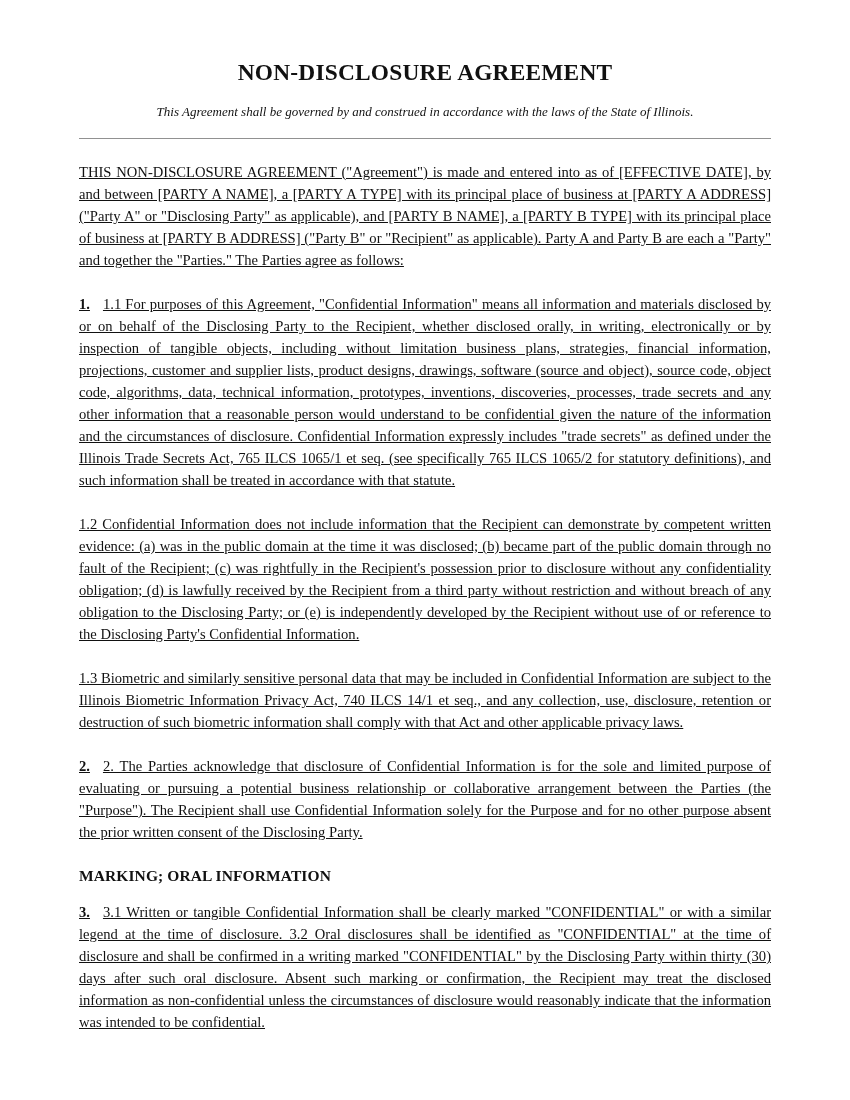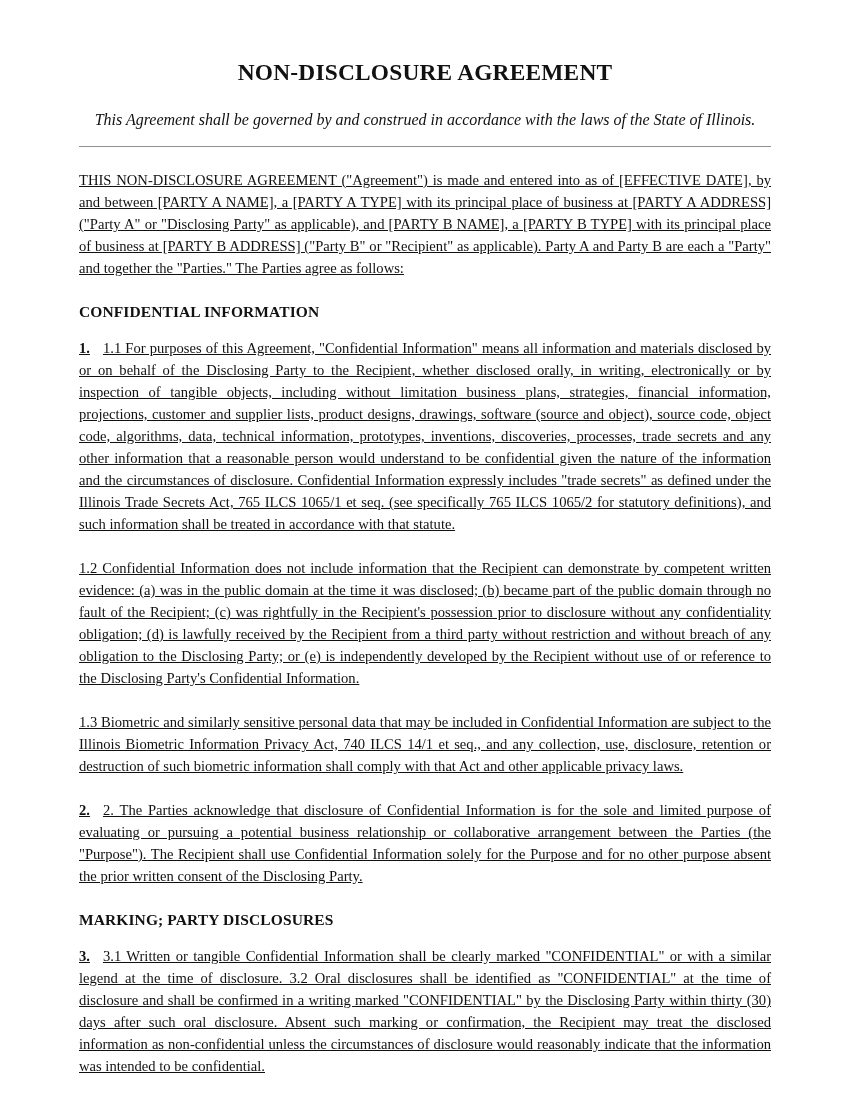--- a/index.html
+++ b/index.html
@@ -21,23 +21,23 @@
   }
   h1.doc-title {
     margin: 0;
     font-size: 23.4px;
     line-height: 28px;
     font-weight: bold;
     text-align: center;
     letter-spacing: 0.2px;
   }
   p.subtitle {
-    margin: 8px;
+    margin: 0;
     padding-top: 18px;
-    font-size: 16px;
+    font-size: 13px;
     line-height: 15px;
     font-style: italic;
     text-align: center;
   }
   hr.divider {
     border: none;
     border-top: 1px solid #919191;
     margin: 19px 0 0 0;
   }
   p.body {
@@ -70,28 +70,27 @@
 <div class="page">
 
   <h1 class="doc-title">NON-DISCLOSURE AGREEMENT</h1>
 
   <p class="subtitle">This Agreement shall be governed by and construed in accordance with the laws of the State of Illinois.</p>
 
   <hr class="divider">
 
   <p class="body">THIS NON-DISCLOSURE AGREEMENT ("Agreement") is made and entered into as of [EFFECTIVE DATE], by and between [PARTY A NAME], a [PARTY A TYPE] with its principal place of business at [PARTY A ADDRESS] ("Party A" or "Disclosing Party" as applicable), and [PARTY B NAME], a [PARTY B TYPE] with its principal place of business at [PARTY B ADDRESS] ("Party B" or "Recipient" as applicable). Party A and Party B are each a "Party" and together the "Parties." The Parties agree as follows:</p>
 
-  <h2 class="sec">CONFIDENTIAL INFORMATION</h2>
 
   <p class="body"><span class="num">1.</span><span>1.1 For purposes of this Agreement, "Confidential Information" means all information and materials disclosed by or on behalf of the Disclosing Party to the Recipient, whether disclosed orally, in writing, electronically or by inspection of tangible objects, including without limitation business plans, strategies, financial information, projections, customer and supplier lists, product designs, drawings, software (source and object), source code, object code, algorithms, data, technical information, prototypes, inventions, discoveries, processes, trade secrets and any other information that a reasonable person would understand to be confidential given the nature of the information and the circumstances of disclosure. Confidential Information expressly includes "trade secrets" as defined under the Illinois Trade Secrets Act, 765 ILCS 1065/1 et seq. (see specifically 765 ILCS 1065/2 for statutory definitions), and such information shall be treated in accordance with that statute.</span></p>
 
   <p class="body">1.2 Confidential Information does not include information that the Recipient can demonstrate by competent written evidence: (a) was in the public domain at the time it was disclosed; (b) became part of the public domain through no fault of the Recipient; (c) was rightfully in the Recipient's possession prior to disclosure without any confidentiality obligation; (d) is lawfully received by the Recipient from a third party without restriction and without breach of any obligation to the Disclosing Party; or (e) is independently developed by the Recipient without use of or reference to the Disclosing Party's Confidential Information.</p>
 
   <p class="body">1.3 Biometric and similarly sensitive personal data that may be included in Confidential Information are subject to the Illinois Biometric Information Privacy Act, 740 ILCS 14/1 et seq., and any collection, use, disclosure, retention or destruction of such biometric information shall comply with that Act and other applicable privacy laws.</p>
 
 
   <p class="body"><span class="num">2.</span><span>2. The Parties acknowledge that disclosure of Confidential Information is for the sole and limited purpose of evaluating or pursuing a potential business relationship or collaborative arrangement between the Parties (the "Purpose"). The Recipient shall use Confidential Information solely for the Purpose and for no other purpose absent the prior written consent of the Disclosing Party.</span></p>
 
-  <h2 class="sec">MARKING; PARTY DISCLOSURES</h2>
+  <h2 class="sec">MARKING; ORAL INFORMATION</h2>
 
   <p class="body"><span class="num">3.</span><span>3.1 Written or tangible Confidential Information shall be clearly marked "CONFIDENTIAL" or with a similar legend at the time of disclosure. 3.2 Oral disclosures shall be identified as "CONFIDENTIAL" at the time of disclosure and shall be confirmed in a writing marked "CONFIDENTIAL" by the Disclosing Party within thirty (30) days after such oral disclosure. Absent such marking or confirmation, the Recipient may treat the disclosed information as non-confidential unless the circumstances of disclosure would reasonably indicate that the information was intended to be confidential.</span></p>
 
 </div>
 
 </body></html>

